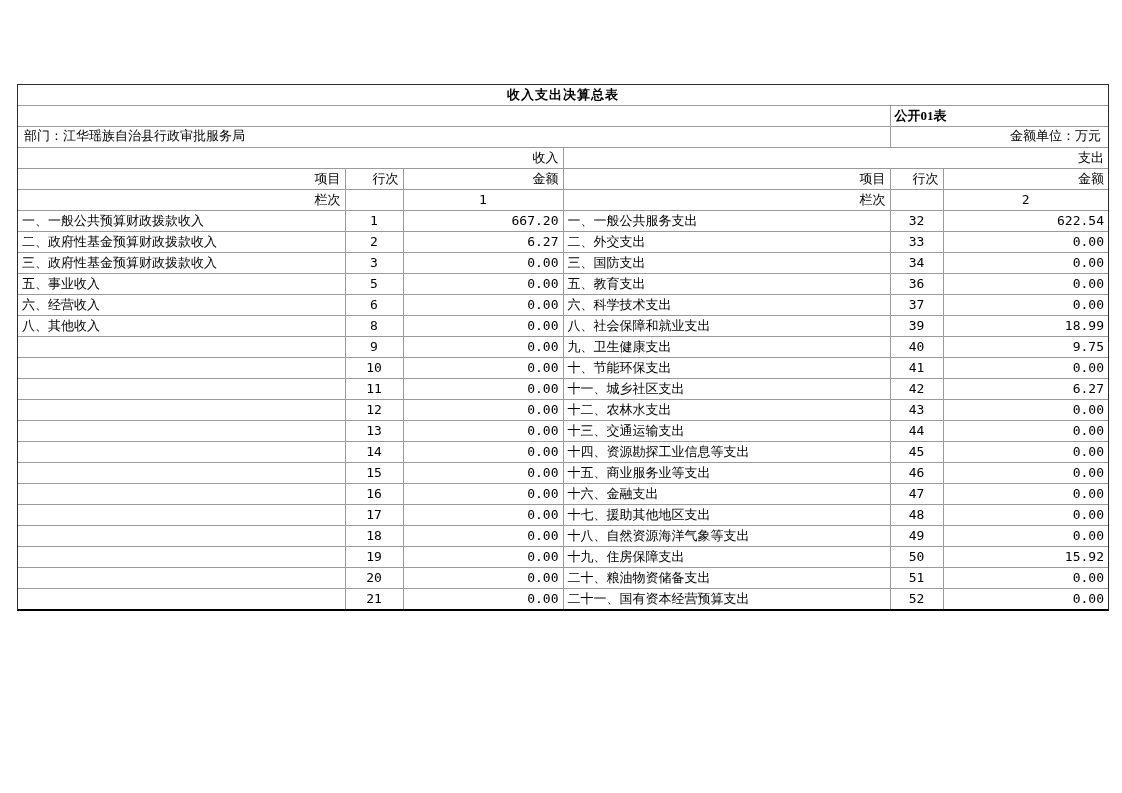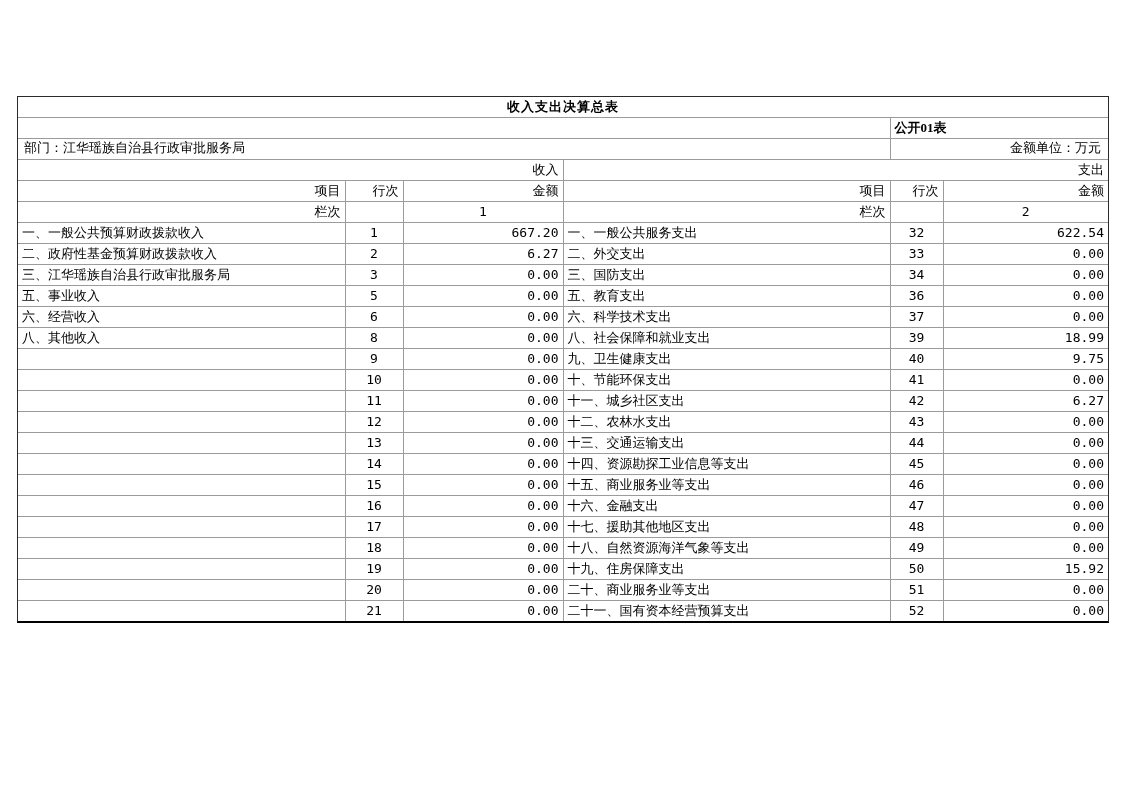--- a/index.html
+++ b/index.html
@@ -14,21 +14,21 @@
   }
   .page {
     position: relative;
     width: 1122px;
     height: 793px;
     background: #ffffff;
   }
   .table-frame {
     position: absolute;
     left: 17px;
-    top: 96px;
+    top: 84px;
     width: 1090px;
     border: 1px solid #2b2b2b;
     border-bottom: 2px solid #000000;
     box-sizing: content-box;
   }
   table.report {
     border-collapse: collapse;
     table-layout: fixed;
     width: 1090px;
   }
@@ -145,21 +145,21 @@
           </tr>
           <tr>
             <td class="item">二、政府性基金预算财政拨款收入</td>
             <td class="line">2</td>
             <td class="amount">6.27</td>
             <td class="item">二、外交支出</td>
             <td class="line">33</td>
             <td class="amount">0.00</td>
           </tr>
           <tr>
-            <td class="item">三、江华瑶族自治县行政审批服务局</td>
+            <td class="item">三、政府性基金预算财政拨款收入</td>
             <td class="line">3</td>
             <td class="amount">0.00</td>
             <td class="item">三、国防支出</td>
             <td class="line">34</td>
             <td class="amount">0.00</td>
           </tr>
           <tr>
             <td class="item">五、事业收入</td>
             <td class="line">5</td>
             <td class="amount">0.00</td>
@@ -268,21 +268,21 @@
             <td class="line">19</td>
             <td class="amount">0.00</td>
             <td class="item">十九、住房保障支出</td>
             <td class="line">50</td>
             <td class="amount">15.92</td>
           </tr>
           <tr>
             <td class="item"></td>
             <td class="line">20</td>
             <td class="amount">0.00</td>
-            <td class="item">二十、商业服务业等支出</td>
+            <td class="item">二十、粮油物资储备支出</td>
             <td class="line">51</td>
             <td class="amount">0.00</td>
           </tr>
           <tr>
             <td class="item"></td>
             <td class="line">21</td>
             <td class="amount">0.00</td>
             <td class="item">二十一、国有资本经营预算支出</td>
             <td class="line">52</td>
             <td class="amount">0.00</td>

